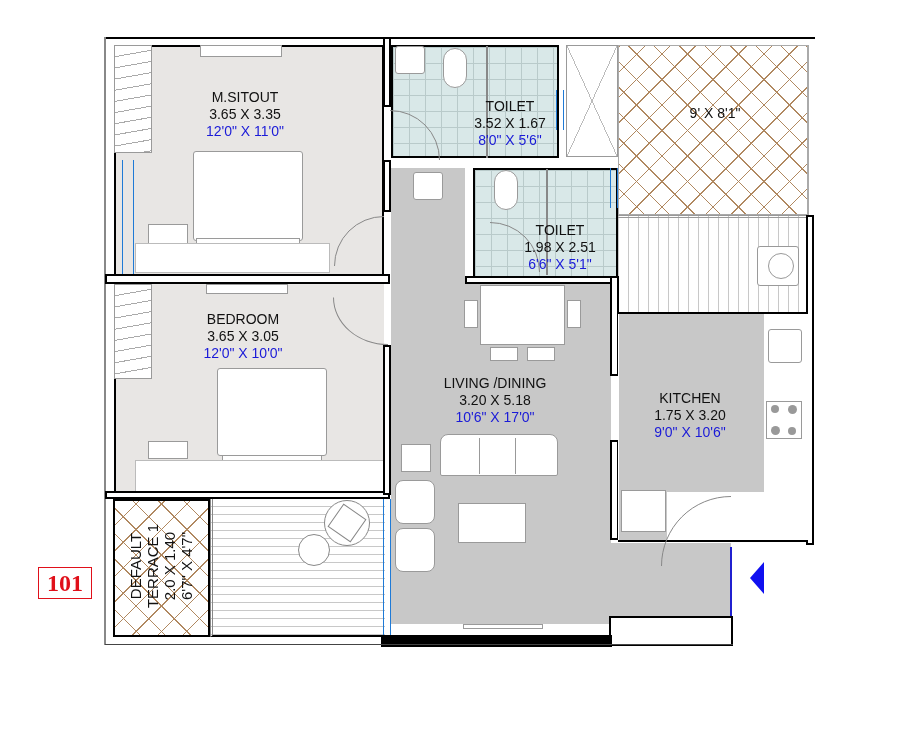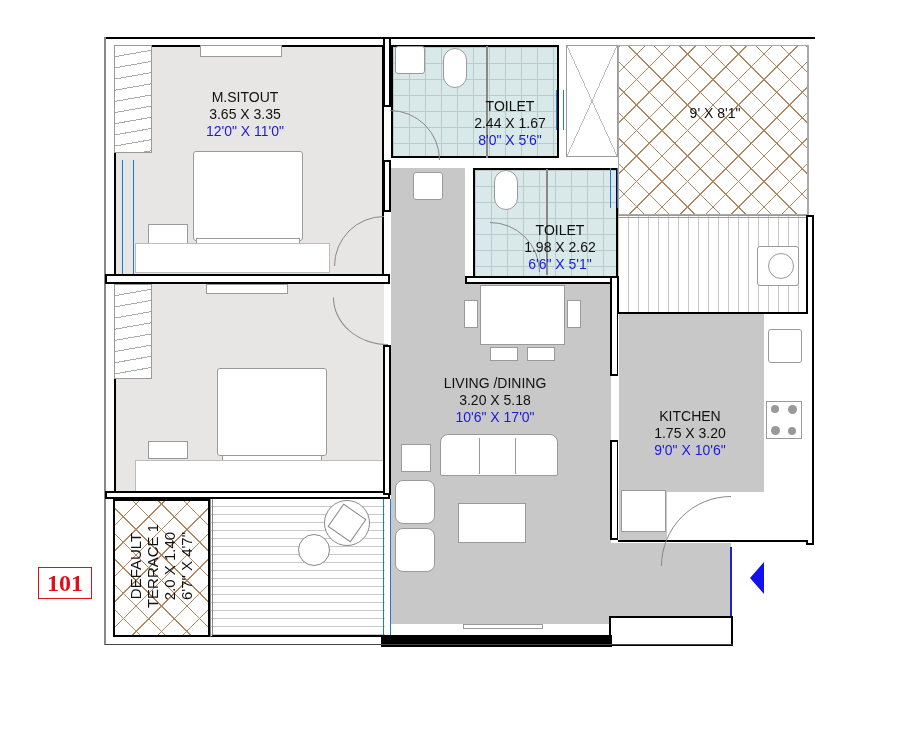--- a/index.html
+++ b/index.html
@@ -52,37 +52,42 @@
 
   <div class="room" style="left:114px;top:284px;width:270px;height:208px;background:#e8e6e4;border-left:2px solid #000;"></div>
   <div class="furn" style="left:114px;top:284px;width:38px;height:95px;background:#fff repeating-linear-gradient(170deg,transparent 0 10px,#aaa 10px 11px);"></div>
   <div class="furn" style="left:206px;top:284px;width:82px;height:10px;"></div>
   <div class="furn" style="left:217px;top:368px;width:110px;height:88px;border-radius:3px;"></div>
   <div class="furn" style="left:222px;top:455px;width:100px;height:22px;"></div>
   <div class="furn" style="left:148px;top:441px;width:40px;height:18px;"></div>
   <div class="furn" style="left:135px;top:460px;width:250px;height:32px;border:1px solid #bbb;"></div>
   <div class="door-arc" style="left:333px;top:250px;width:110px;height:95px;border-radius:50%;clip-path:inset(50% 50% 0 0);"></div>
 
+  <div class="lbl" style="left:168px;top:311px;width:150px;">
+    <div>BEDROOM</div>
+    <div>3.65 X 3.05</div>
+    <div class="imp">12'0" X 10'0"</div>
+  </div>
 
   <div class="wall" style="left:105px;top:491px;width:285px;height:8px;background:#fff;border:2px solid #000;box-sizing:border-box;"></div>
 
   <div class="wall" style="left:383px;top:37px;width:8px;height:70px;background:#fff;border:2px solid #000;box-sizing:border-box;"></div>
   <div class="wall" style="left:383px;top:160px;width:8px;height:52px;background:#fff;border:2px solid #000;box-sizing:border-box;"></div>
   <div class="wall" style="left:383px;top:345px;width:8px;height:150px;background:#fff;border:2px solid #000;box-sizing:border-box;"></div>
 
   <div class="room tile" style="left:391px;top:45px;width:168px;height:113px;border:2px solid #000;"></div>
   <div class="furn" style="left:395px;top:46px;width:30px;height:28px;border-radius:3px;"></div>
   <div class="furn" style="left:443px;top:48px;width:24px;height:40px;border-radius:12px 12px 12px 12px;"></div>
   <div class="abs" style="left:486px;top:46px;width:2px;height:112px;background:#888;"></div>
   <div class="win" style="left:556px;top:90px;width:8px;height:40px;"></div>
   <div class="door-arc" style="left:340px;top:110px;width:100px;height:100px;border-radius:50%;clip-path:inset(0 0 50% 50%);"></div>
 
   <div class="lbl" style="left:440px;top:98px;width:140px;">
     <div>TOILET</div>
-    <div>2.44 X 1.67</div>
+    <div>3.52 X 1.67</div>
     <div class="imp">8'0" X 5'6"</div>
   </div>
 
   <div class="room" style="left:566px;top:45px;width:52px;height:112px;border:1px solid #999;background:linear-gradient(to top right,transparent 49.5%,#bbb 49.5% 50.5%,transparent 50.5%),linear-gradient(to bottom right,transparent 49.5%,#bbb 49.5% 50.5%,transparent 50.5%);"></div>
 
   <div class="room herring" style="left:618px;top:45px;width:190px;height:170px;border:1px solid #aaa;"></div>
   <div class="lbl" style="left:615px;top:105px;width:200px;">
     <div>9' X 8'1"</div>
   </div>
   <div class="abs" style="left:808px;top:45px;width:8px;height:170px;border-left:1px solid #aaa;"></div>
@@ -91,21 +96,21 @@
   <div class="furn" style="left:413px;top:172px;width:30px;height:28px;border-radius:3px;"></div>
 
   <div class="room tile" style="left:473px;top:168px;width:145px;height:108px;border:2px solid #000;border-bottom:none;"></div>
   <div class="furn" style="left:494px;top:170px;width:24px;height:40px;border-radius:12px;"></div>
   <div class="abs" style="left:546px;top:169px;width:2px;height:106px;background:#888;"></div>
   <div class="win" style="left:610px;top:168px;width:8px;height:40px;"></div>
   <div class="door-arc" style="left:440px;top:222px;width:100px;height:100px;border-radius:50%;clip-path:inset(0 0 50% 50%);"></div>
 
   <div class="lbl" style="left:505px;top:222px;width:110px;">
     <div>TOILET</div>
-    <div>1.98 X 2.62</div>
+    <div>1.98 X 2.51</div>
     <div class="imp">6'6" X 5'1"</div>
   </div>
 
   <div class="room vdeck" style="left:618px;top:215px;width:190px;height:97px;border-top:3px double #999;"></div>
   <div class="furn" style="left:757px;top:246px;width:42px;height:40px;border-radius:3px;"></div>
   <div class="abs" style="left:768px;top:253px;width:26px;height:26px;border:1.5px solid #999;border-radius:50%;"></div>
   <div class="wall" style="left:806px;top:215px;width:8px;height:330px;background:#fff;border:2px solid #000;box-sizing:border-box;"></div>
 
 
   <div class="room" style="left:391px;top:284px;width:220px;height:340px;background:#c8c8c8;"></div>
@@ -138,21 +143,21 @@
   <div class="room" style="left:619px;top:314px;width:145px;height:178px;background:#c8c8c8;"></div>
   <div class="room" style="left:619px;top:490px;width:48px;height:50px;background:#c8c8c8;"></div>
   <div class="furn" style="left:768px;top:329px;width:34px;height:34px;border-radius:3px;"></div>
   <div class="furn" style="left:766px;top:401px;width:36px;height:38px;"></div>
   <div class="abs" style="left:771px;top:405px;width:8px;height:8px;border-radius:50%;background:#999;"></div>
   <div class="abs" style="left:788px;top:405px;width:9px;height:9px;border-radius:50%;background:#999;"></div>
   <div class="abs" style="left:771px;top:426px;width:9px;height:9px;border-radius:50%;background:#999;"></div>
   <div class="abs" style="left:788px;top:427px;width:8px;height:8px;border-radius:50%;background:#999;"></div>
   <div class="furn" style="left:621px;top:490px;width:45px;height:42px;"></div>
 
-  <div class="lbl" style="left:615px;top:408px;width:150px;">
+  <div class="lbl" style="left:615px;top:390px;width:150px;">
     <div>KITCHEN</div>
     <div>1.75 X 3.20</div>
     <div class="imp">9'0" X 10'6"</div>
   </div>
 
   <div class="room" style="left:611px;top:543px;width:120px;height:73px;background:#c8c8c8;"></div>
   <div class="door-arc" style="left:661px;top:496px;width:140px;height:140px;border-radius:50%;clip-path:inset(0 50% 50% 0);"></div>
   <div class="abs" style="left:730px;top:547px;width:2px;height:70px;background:#2020d0;"></div>
   <div class="wall" style="left:609px;top:616px;width:124px;height:30px;background:#fff;border:2px solid #000;border-bottom:1px solid #000;box-sizing:border-box;"></div>
 

